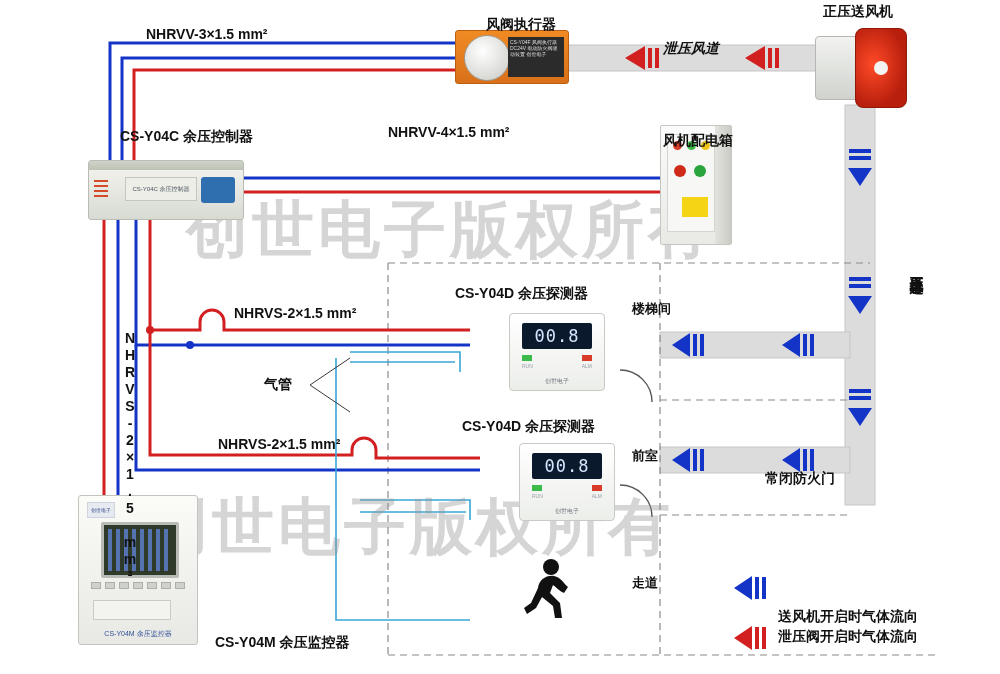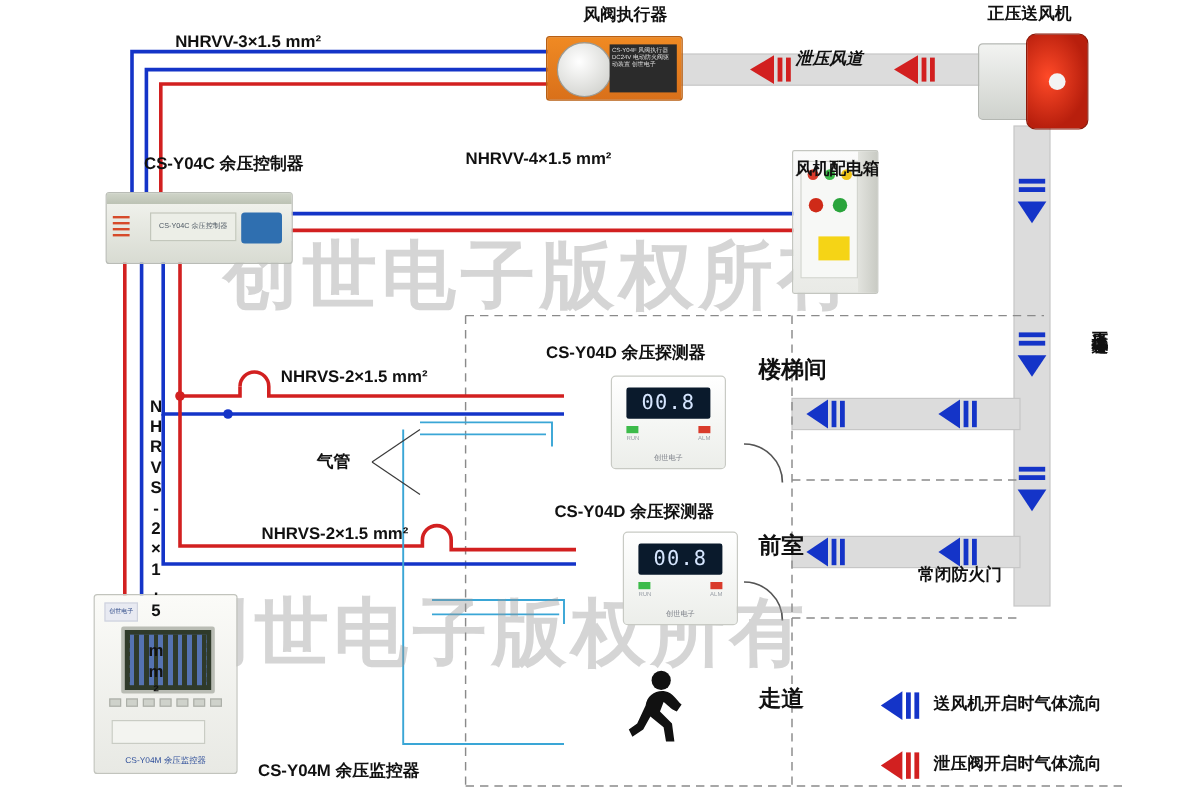--- a/index.html
+++ b/index.html
@@ -4,21 +4,21 @@
 <style>
   html,body{margin:0;padding:0;}
   body{
     width:1000px;height:674px;background:#ffffff;position:relative;
     font-family:"Liberation Sans","DejaVu Sans",sans-serif;
     overflow:hidden;
   }
   .stage{position:absolute;left:0;top:0;width:1000px;height:674px;}
   .lbl{position:absolute;color:#111;font-size:14px;white-space:nowrap;}
   .lbl.b{font-weight:bold;}
-  .lbl.big{font-size:19px;font-weight:bold;}
+  .lbl.big{font-size:13px;font-weight:bold;}
   .vert{writing-mode:vertical-rl;text-orientation:upright;letter-spacing:1px;}
   svg{position:absolute;left:0;top:0;}
   .wm{
     position:absolute;color:rgba(150,150,150,.40);
     font-weight:bold;font-family:"DejaVu Sans",sans-serif;
     letter-spacing:4px;white-space:nowrap;pointer-events:none;
   }
   
   .dev{position:absolute;}
   .controller{
@@ -280,21 +280,21 @@
     <div class="mon-slot"></div>
     <div style="position:absolute;left:0;bottom:5px;width:100%;text-align:center;font-size:7px;color:#2f4f9a;">CS-Y04M 余压监控器</div>
   </div>
 
   <svg class="runner" viewBox="0 0 56 62">
     <circle cx="31" cy="9" r="8" fill="#111"></circle>
     <path d="M34,18 C41,19 44,26 48,29 L44,35 C39,33 36,29 33,27 L30,35 L40,45 L42,60 L35,60 L33,48 L22,39 L16,50 L7,56 L4,50 L11,45 L18,30 C19,22 26,17 34,18 Z" fill="#111"></path>
   </svg>
 
   <div class="lbl b" style="left:146px;top:26px;">NHRVV-3×1.5 mm²</div>
-  <div class="lbl b" style="left:486px;top:4px;">风阀执行器</div>
+  <div class="lbl b" style="left:486px;top:16px;">风阀执行器</div>
   <div class="lbl b" style="left:663px;top:40px;font-style:italic;">泄压风道</div>
   <div class="lbl b" style="left:823px;top:3px;">正压送风机</div>
 
   <div class="lbl b" style="left:120px;top:128px;">CS-Y04C 余压控制器</div>
   <div class="lbl b" style="left:388px;top:124px;">NHRVV-4×1.5 mm²</div>
   <div class="lbl b" style="left:663px;top:100px;margin-top:32px;">风机配电箱</div>
 
   <div class="lbl b" style="left:234px;top:305px;">NHRVS-2×1.5 mm²</div>
   <div class="lbl b" style="left:218px;top:436px;">NHRVS-2×1.5 mm²</div>
   <div class="lbl b" style="left:455px;top:285px;">CS-Y04D 余压探测器</div>
@@ -304,16 +304,16 @@
   <div class="lbl b" style="left:215px;top:634px;">CS-Y04M 余压监控器</div>
 
   <div class="lbl big" style="left:632px;top:296px;width:30px;line-height:25px;">楼梯间</div>
   <div class="lbl big" style="left:632px;top:443px;width:30px;line-height:25px;">前室</div>
   <div class="lbl big" style="left:632px;top:570px;width:30px;line-height:25px;">走道</div>
   <div class="lbl b" style="left:765px;top:470px;">常闭防火门</div>
 
   <div class="lbl b vert" style="left:122px;top:330px;height:160px;">NHRVS-2×1.5 mm²</div>
   <div class="lbl b vert" style="left:908px;top:265px;height:160px;">正压送风管道</div>
 
-  <div class="lbl b" style="left:778px;top:578px;">送风机开启时气体流向</div>
+  <div class="lbl b" style="left:778px;top:608px;">送风机开启时气体流向</div>
   <div class="lbl b" style="left:778px;top:628px;">泄压阀开启时气体流向</div>
 
 </div>
 
 </body></html>

